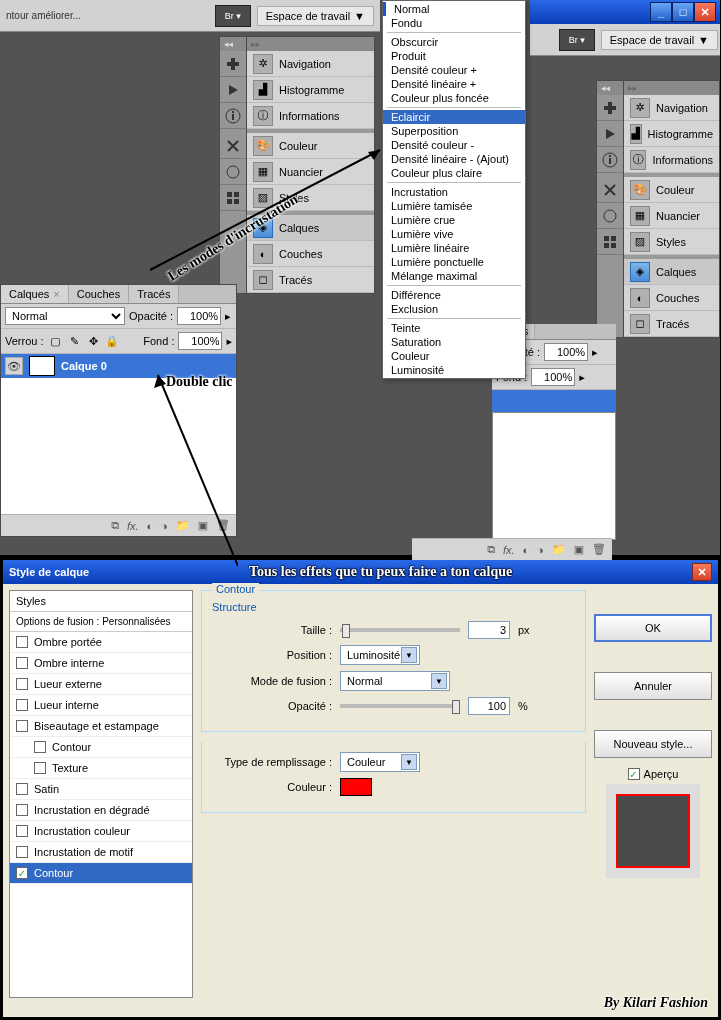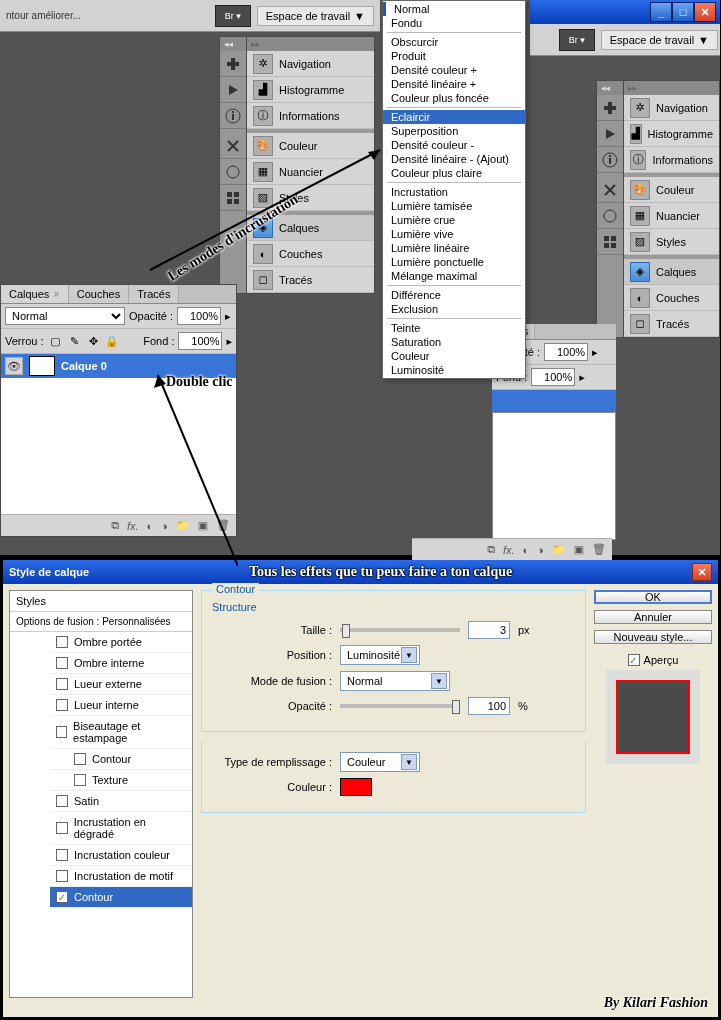--- a/index.html
+++ b/index.html
@@ -62,41 +62,41 @@
   
   
   .bottom-half { position:relative; height:460px; background:#ece9d8; border:3px solid #000; border-top:none; }
   .dlg-titlebar { height:24px; background:linear-gradient(#2a6ae8,#0a3db8); color:#fff; display:flex; align-items:center; padding:0 6px; justify-content:space-between;}
   .dlg-close { width:20px; height:18px; background:linear-gradient(#f87a5a,#d8432a); border:1px solid #7a2818; display:flex; align-items:center; justify-content:center; font-weight:bold;}
   .dlg-body { display:flex; padding:6px; gap:8px; height:420px;}
   
   .styles-list { width:184px; border:1px solid #888; background:#fff; display:flex; flex-direction:column;}
   .styles-list .hdr { padding:4px 6px; border-bottom:1px solid #ccc;}
   .styles-list .sub { padding:4px 6px; border-bottom:1px solid #ccc; font-size:10px;}
-  .style-item { padding:4px 6px; display:flex; align-items:center; gap:6px; border-bottom:1px solid #eee;margin-left:40px;}
+  .style-item { padding:4px 6px; display:flex; align-items:center; gap:6px; border-bottom:1px solid #eee;}
   .style-item.indent { padding-left:24px;}
   .style-item.selected { background:#316ac5; color:#fff;}
   .chk { width:12px; height:12px; border:1px solid #666; background:#fff; display:inline-flex; align-items:center; justify-content:center; font-size:10px; color:#33a040;}
   
   .settings-col { flex:1; }
   .group { border:1px solid #aadcf7; padding:10px; margin-bottom:10px;}
   .group legend, .group-title { color:#0a58b8; position:relative; top:-18px; background:#ece9d8; padding:0 4px; display:inline-block;}
   .group-inner { margin-top:-12px;}
   .sub-title { color:#0a58b8; margin-bottom:8px; display:block;}
   .form-row { display:flex; align-items:center; gap:8px; margin:6px 0;}
   .form-row .lbl { width:120px; text-align:right;}
   .slider { width:120px; height:4px; background:#bbb; position:relative;}
   .slider .handle { position:absolute; top:-4px; width:8px; height:14px; background:#e8e8e8; border:1px solid #666;}
   .num-input { width:42px; border:1px solid #7f9db9; height:18px; text-align:right; padding:0 3px;}
   .combo { height:20px; border:1px solid #7f9db9; background:#fff; display:flex; align-items:center; justify-content:space-between; padding:0 2px 0 6px; min-width:80px;}
   .combo .arr { width:16px; height:16px; background:#c8d8f0; border:1px solid #7f9db9; display:flex; align-items:center; justify-content:center; font-size:8px;}
   .color-swatch { width:32px; height:18px; border:1px solid #000;}
   
   .right-col { width:118px; display:flex; flex-direction:column; gap:6px;}
-  .dlg-btn { height:14px; border:1px solid #888; background:linear-gradient(#fff,#e0e0e0); display:flex; align-items:center; justify-content:center;}
+  .dlg-btn { height:28px; border:1px solid #888; background:linear-gradient(#fff,#e0e0e0); display:flex; align-items:center; justify-content:center;margin-top:24px;}
   .dlg-btn.default { border:2px solid #4a7ad8;}
   .preview-box { width:74px; height:74px; background:#4a4a4a; border:2px solid #f00; margin:8px auto; outline:10px solid #ddd;}
 
   .annot2 { position:absolute; font-family:"Comic Sans MS",cursive; font-size:14px; font-weight:bold; color:#fff; text-shadow:0 0 2px #000,0 0 2px #000,0 0 2px #000;}
 </style>
 </head>
 <body>
 
 <div class="top-half">
 

